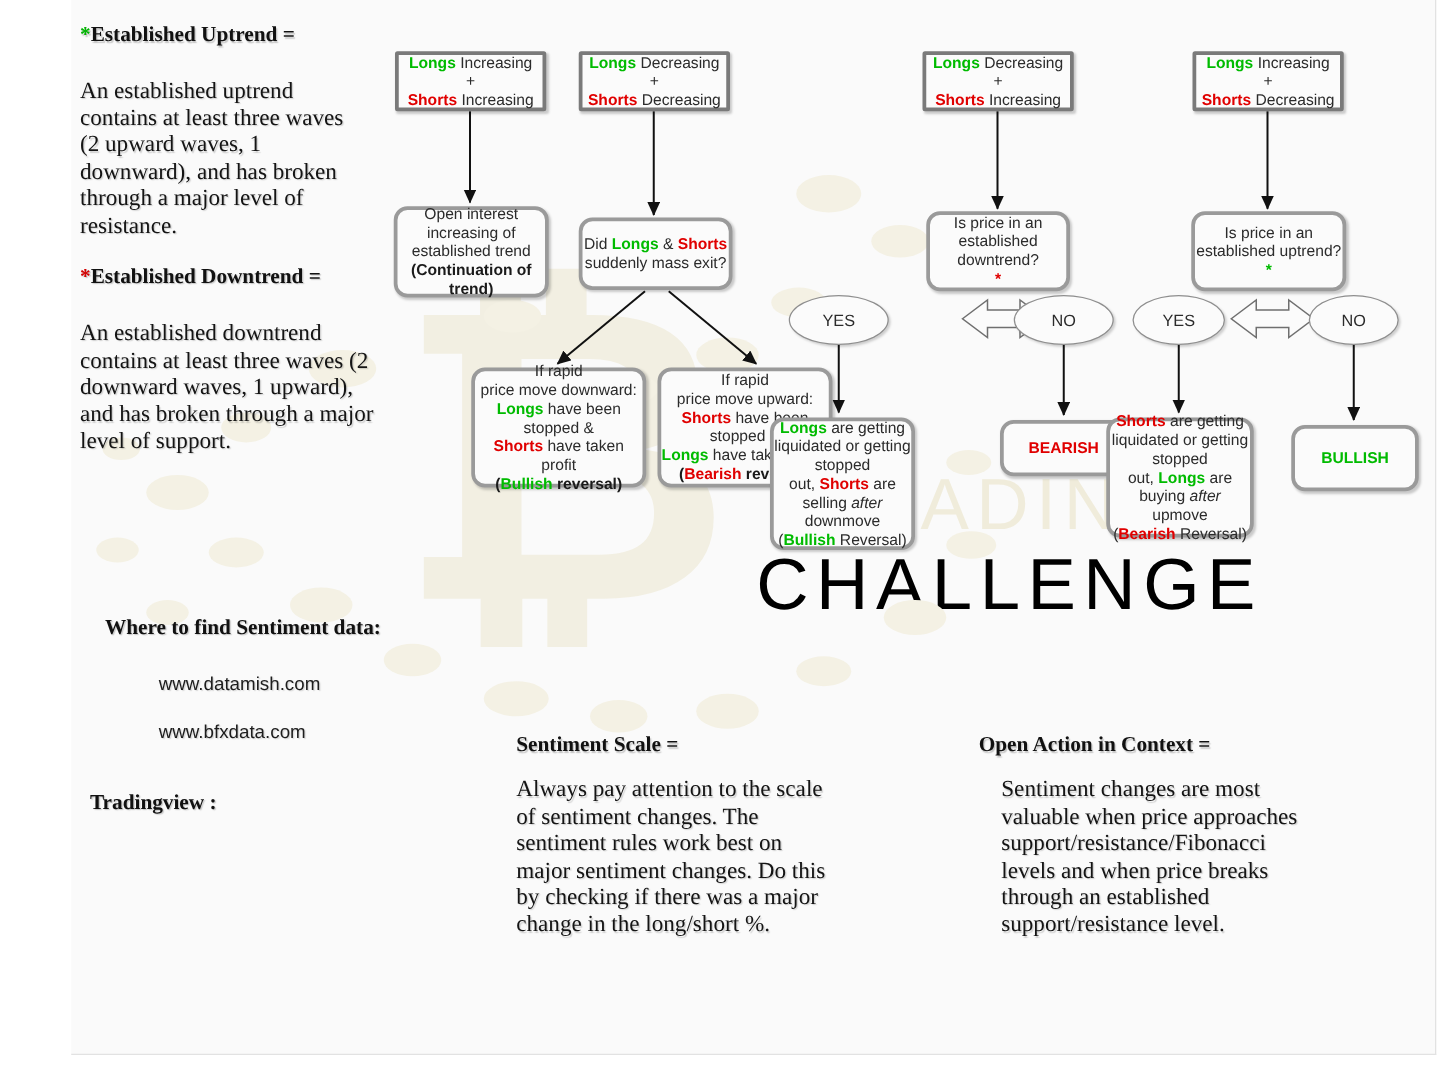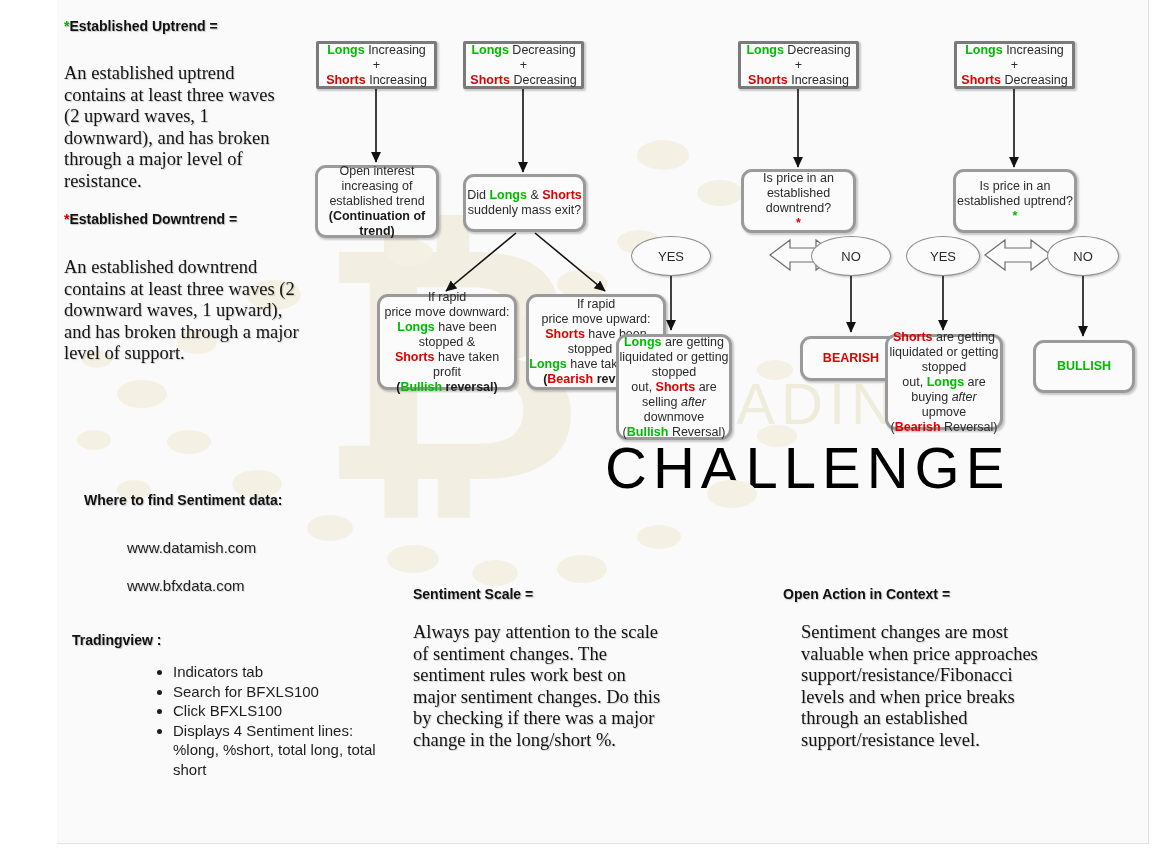--- a/index.html
+++ b/index.html
@@ -35,22 +35,22 @@
     font-size:58px; letter-spacing:6px;
     color:#000000; font-weight:400; user-select:none;
   }
   .bubble{
     position:absolute;border-radius:50%;
     background:#f4f1e4;
   }
   
   .hdr-bold{
     position:absolute;
-    font-family:Liberation Sans, sans-serif;
-    font-weight:bold;font-size:14px;color:#111;
+    font-family:Liberation Serif, serif;
+    font-weight:bold;font-size:17px;color:#111;
     text-shadow:1px 1px 1px rgba(0,0,0,.22);
     white-space:nowrap;
   }
   .ast-g{color:#00b400;}
   .ast-r{color:#d40000;}
   .serif-para{
     position:absolute;
     font-family:"Liberation Serif", serif;
     font-size:18.5px;line-height:21.5px;color:#141414;
     text-shadow:1px 1px 1px rgba(0,0,0,.18);
@@ -305,26 +305,20 @@
 
   <div class="box rr" style="left:976px;top:340px;width:102px;height:53px;">
     <span class="g">BULLISH</span>
   </div>
 
   <div class="hdr-bold" style="left:27px;top:492px;">Where to find Sentiment data:</div>
   <div class="sans-txt" style="left:70px;top:539px;">www.datamish.com</div>
   <div class="sans-txt" style="left:70px;top:577px;">www.bfxdata.com</div>
   <div class="hdr-bold" style="left:15px;top:632px;">Tradingview :</div>
 
-  <ul class="bul" style="left:98px;top:662px;width:230px;">
-    <li>Indicators tab</li>
-    <li>Search for BFXLS100</li>
-    <li>Click BFXLS100</li>
-    <li>Displays 4 Sentiment lines: %long, %short, total long, total short</li>
-  </ul>
 
   <div class="hdr-bold" style="left:356px;top:586px;">Sentiment Scale =</div>
   <div class="serif-para" style="left:356px;top:622px;width:252px;">Always pay attention to the scale of sentiment changes. The sentiment rules work best on major sentiment changes. Do this by checking if there was a major change in the long/short %.</div>
 
   <div class="hdr-bold" style="left:726px;top:586px;">Open Action in Context =</div>
   <div class="serif-para" style="left:726px;top:622px;width:250px;margin-left:18px;">Sentiment changes are most valuable when price approaches support/resistance/Fibonacci levels and when price breaks through an established support/resistance level.</div>
 
 </div>
 
 </body></html>

